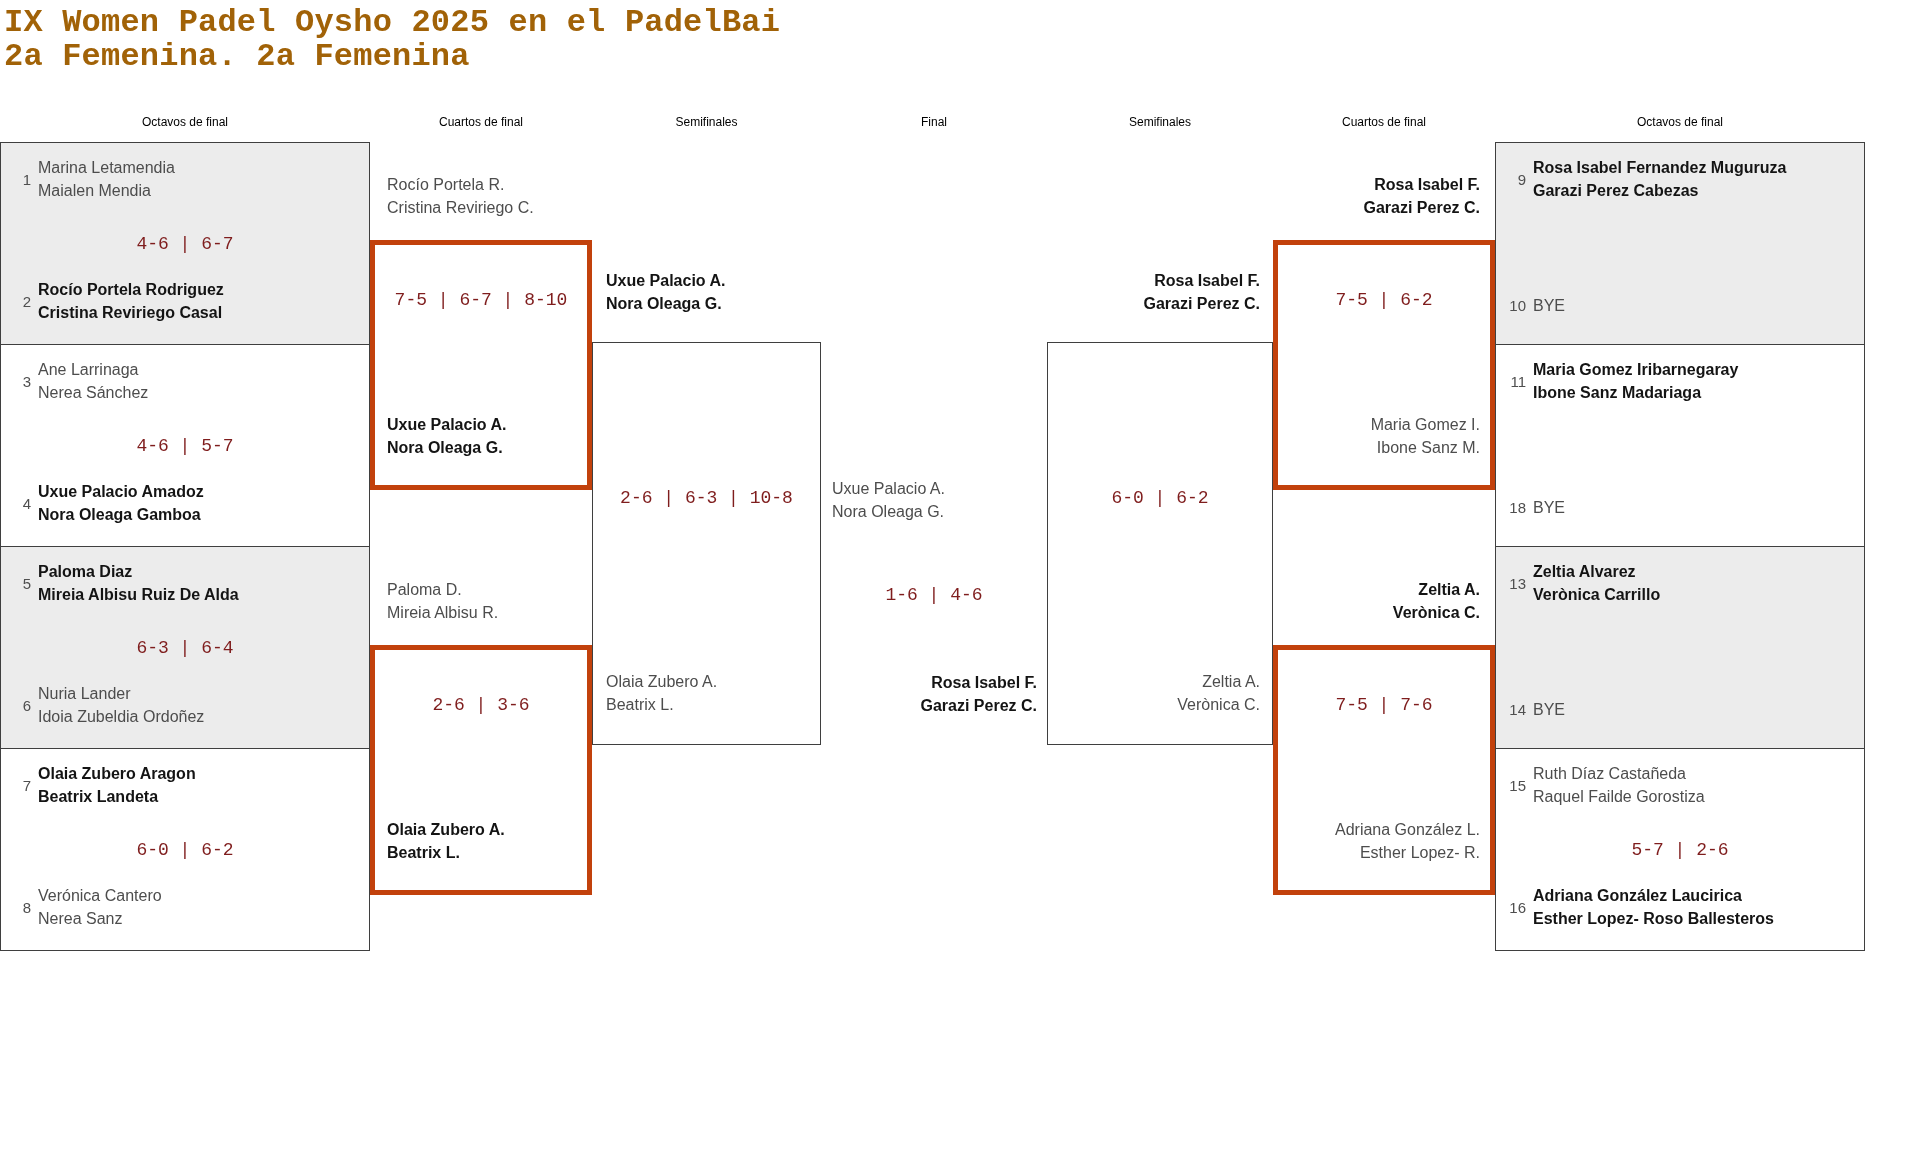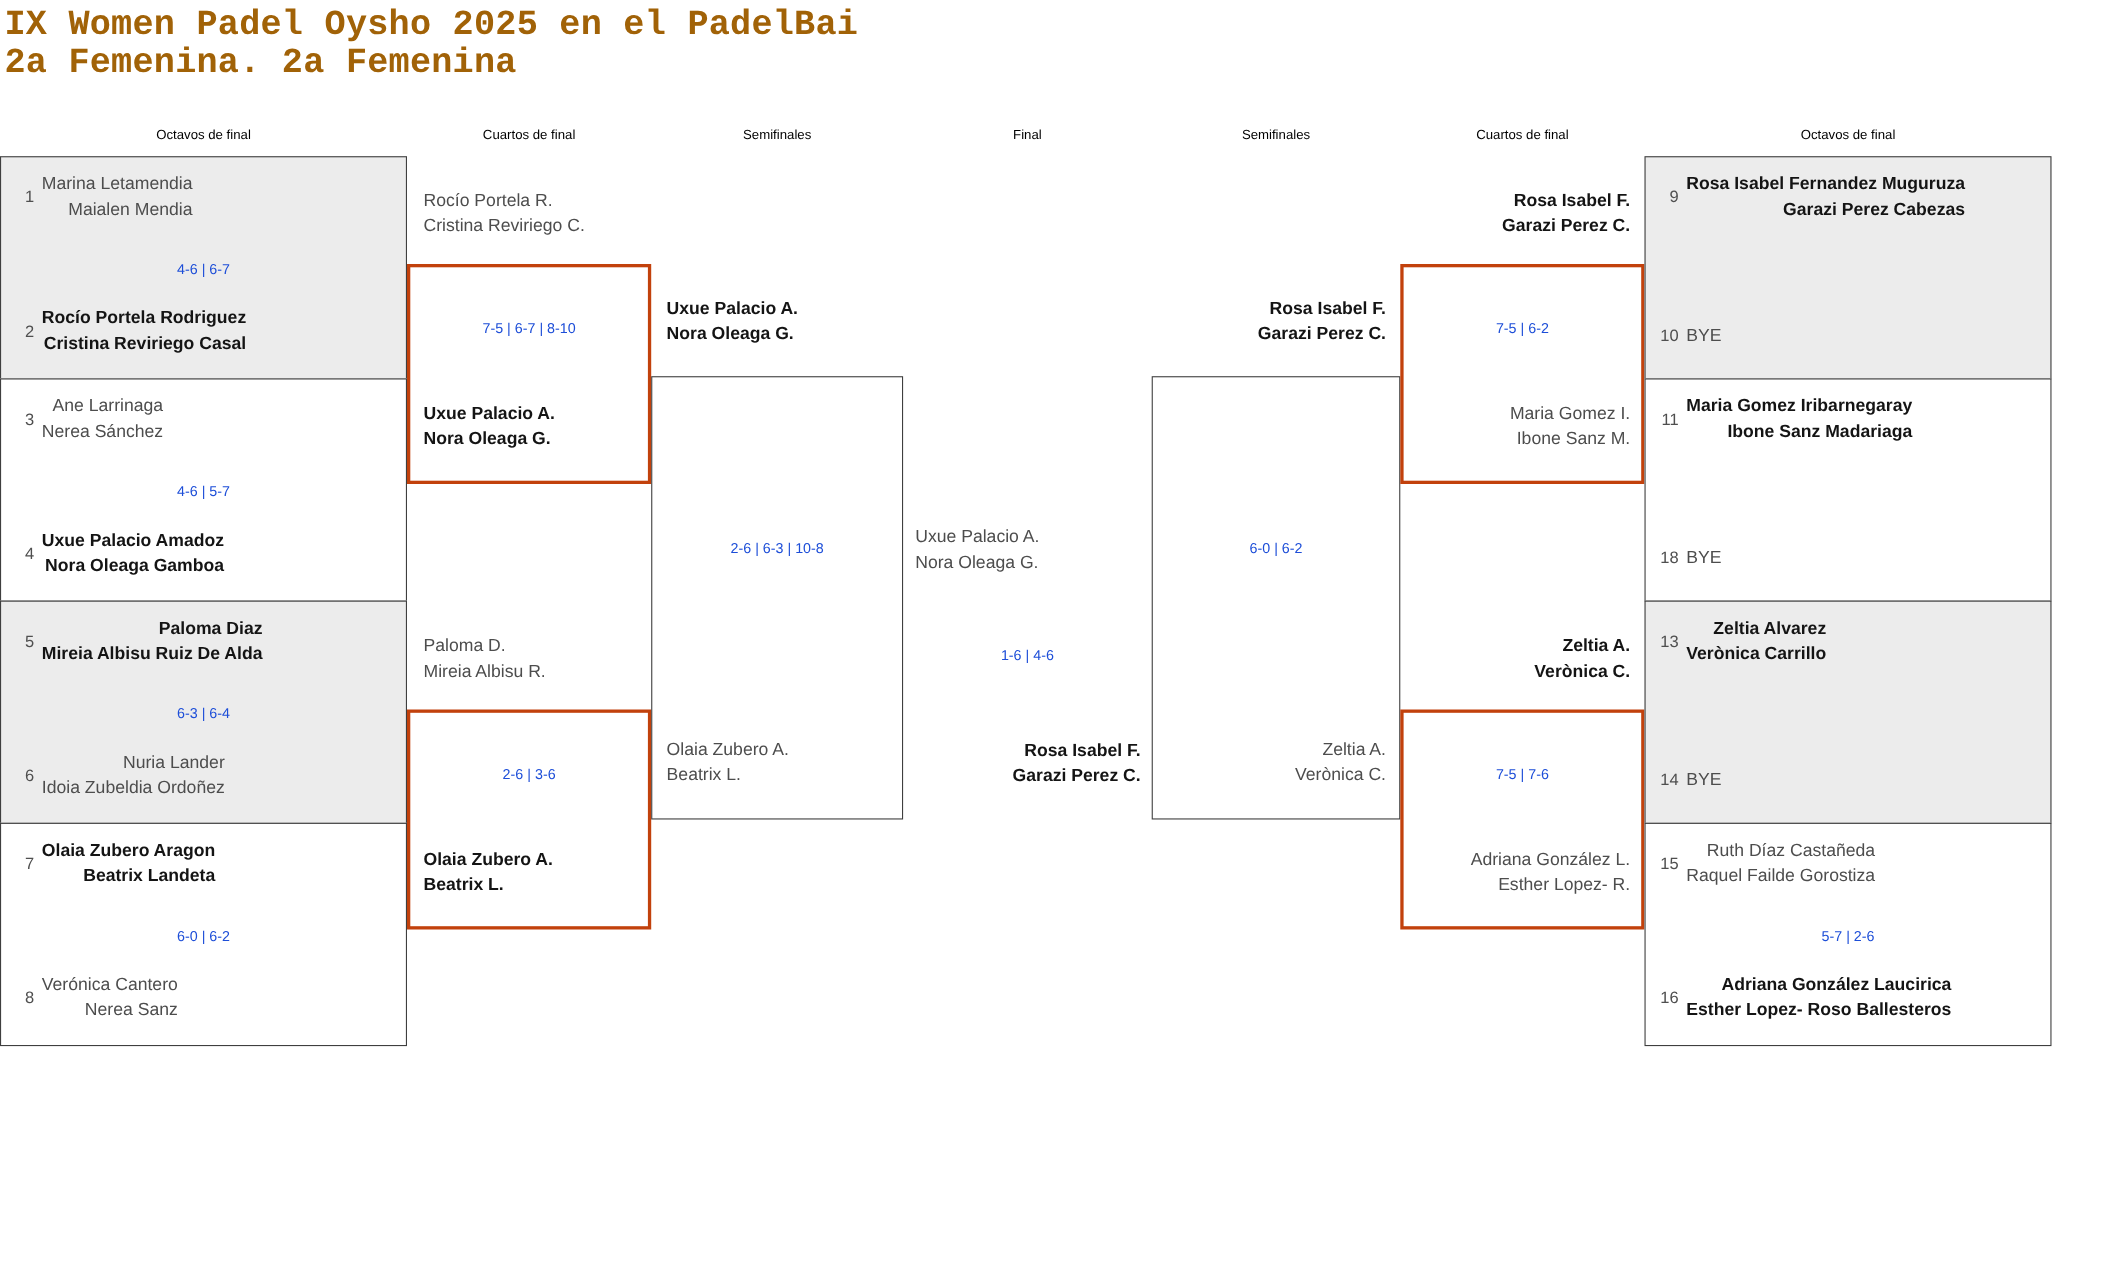--- a/index.html
+++ b/index.html
@@ -14,26 +14,26 @@
 
   
   .mbox{position:absolute;width:370px;height:203px;border:1px solid #3f3f3f;background:#fff;box-sizing:border-box;}
   .mbox.shaded{background:#ececec;}
   .oct-team{position:absolute;left:8px;display:flex;align-items:center;gap:7px;
             color:#4d4d4d;font-size:16px;line-height:23px;}
   .oct-team.t1{top:13px;}
   .oct-team.t2{bottom:20px;}
   .oct-team.t2.bye{bottom:27px;margin-top:48px;}
   .seed{width:22px;flex:none;text-align:right;font-size:15px;color:#4f4f4f;}
-  .names{white-space:pre-line;text-align:right;}
-  .score{position:absolute;left:0;right:0;text-align:center;font-size:13px;line-height:23px;color:#1d4ed8;}
+  .names{white-space:pre-line;}
+  .score{position:absolute;left:0;right:0;text-align:center;font-size:18px;line-height:23px;color:#7f1d1d;font-family:Liberation Mono, monospace;}
   .mbox .score{top:90px;}
 
   
-  .qbox{position:absolute;width:222px;height:200px;border:3px solid #c2410c;box-sizing:border-box;}
+  .qbox{position:absolute;width:222px;height:250px;border:5px solid #c2410c;box-sizing:border-box;}
   .sbox{position:absolute;height:403px;border:1px solid #3f3f3f;box-sizing:border-box;}
   .slot-team{position:absolute;color:#4d4d4d;font-size:16px;line-height:23px;white-space:pre-line;}
   .qbox .score{top:44px;}
   .sbox .score{top:144px;}
   .qbox.side-l .slot-team{left:12px;}
   .qbox.side-r .slot-team{right:10px;text-align:right;}
   .sbox.side-l .slot-team{left:13px;}
   .sbox.side-r .slot-team{right:12px;text-align:right;}
   .qbox .slot-team.t1{bottom:calc(100% + 26px);}
   .qbox .slot-team.t2{bottom:26px;}

